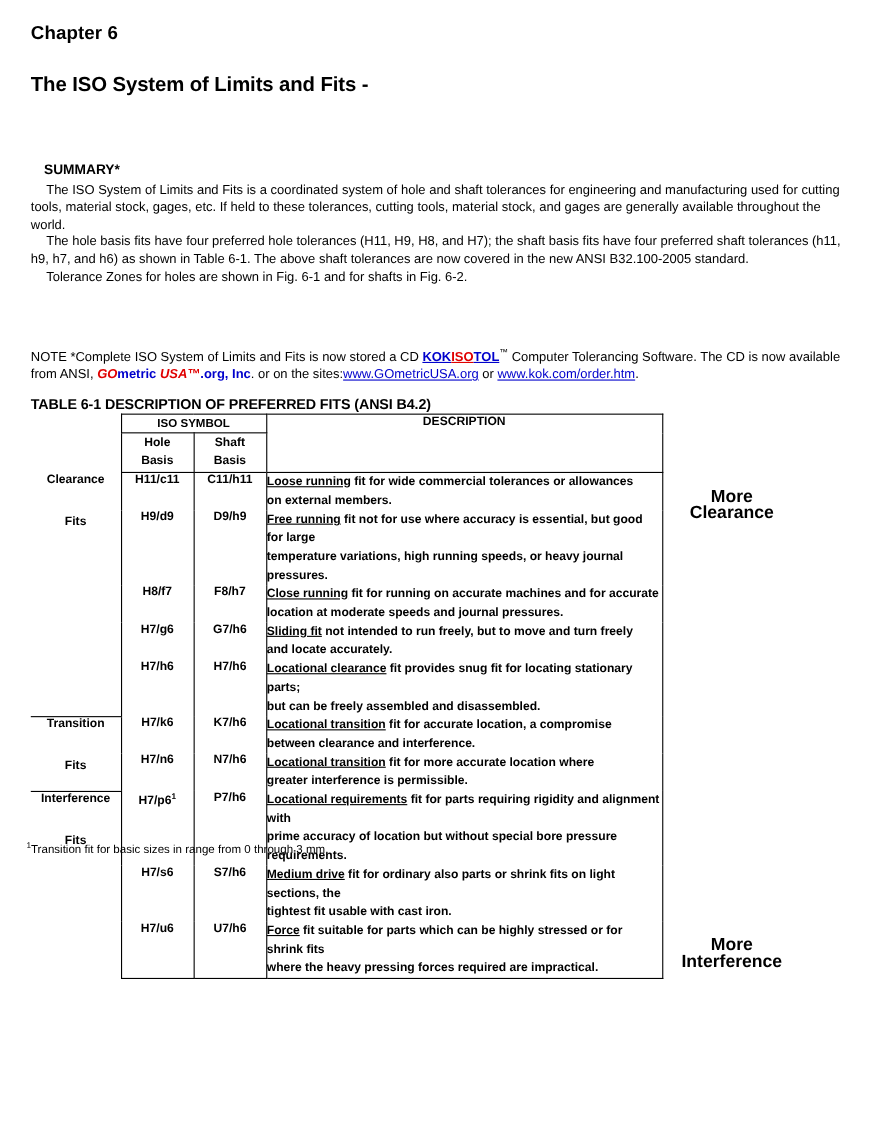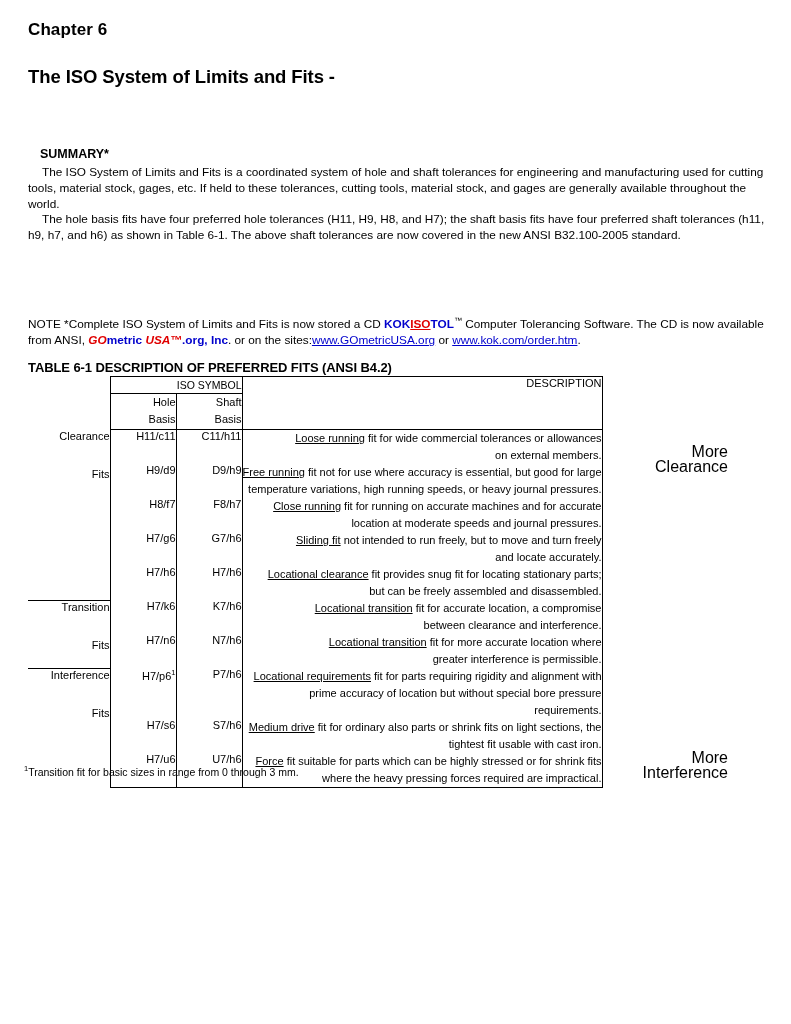--- a/index.html
+++ b/index.html
@@ -70,20 +70,21 @@
     font-size: 11.8px;
     line-height: 16.5px;
   }
   .lnk {
     color: #0000cc;
     text-decoration: underline;
   }
   .kok {
     color: #0000cc;
     font-weight: bold;
+    text-decoration: underline;
   }
   .iso-red {
     color: #e00000;
     font-weight: bold;
     text-decoration: underline;
   }
   .tm { font-size: 8px; vertical-align: super; }
   .go-red {
     color: #e00000;
     font-weight: bold;
@@ -114,22 +115,21 @@
   .tbl {
     position: absolute;
     left: 0; top: 0;
     width: 700px;
     border-collapse: collapse;
     font-size: 11px;
   }
   .tbl td, .tbl th {
     padding: 0;
     vertical-align: top;
-    font-weight: normal;
-    text-align: right;
+    font-weight: bold;
   }
   
   .c-label { width: 82px; }
   .c-hole  { width: 66px; }
   .c-shaft { width: 66px; }
   .c-desc  { width: 360px; }
   .c-right { width: 126px; }
 
   .hdr-iso {
     text-align: center;
@@ -222,20 +222,21 @@
 
   <div class="doc-title">
     <div>The ISO System of Limits and Fits -</div>
   </div>
 
   <div class="summary-head">SUMMARY*</div>
 
   <div class="summary-body">
     <p>The ISO System of Limits and Fits is a coordinated system of hole and shaft tolerances for engineering and manufacturing used for cutting tools, material stock, gages, etc. If held to these tolerances, cutting tools, material stock, and gages are generally available throughout the world.</p>
     <p>The hole basis fits have four preferred hole tolerances (H11, H9, H8, and H7); the shaft basis fits have four preferred shaft tolerances (h11, h9, h7, and h6) as shown in Table 6-1.  The above shaft tolerances are now covered in the new ANSI B32.100-2005 standard.</p>
+    <p>Tolerance Zones for holes are shown in Fig. 6-1 and for shafts in Fig. 6-2.</p>
   </div>
 
   <div class="note-block"><span>NOTE *Complete ISO System of Limits and Fits is now stored a CD </span><span class="kok">KOK</span><span class="iso-red">ISO</span><span class="kok">TOL</span><span class="tm">™</span><span> Computer Tolerancing Software. The CD is now available from ANSI, </span><span class="go-red">GO</span><span class="go-blue">metric</span>&nbsp;<span class="go-red">USA</span><span class="go-red">™</span><span class="go-blue">.org, Inc</span><span>. or on the sites:</span><a class="lnk" href="#">www.GOmetricUSA.org</a><span> or </span><a class="lnk" href="#">www.kok.com/order.htm</a><span>.</span></div>
 
   <div class="table-caption">TABLE 6-1 DESCRIPTION OF PREFERRED FITS (ANSI B4.2)</div>
 
   <div class="tbl-wrap">
     <table class="tbl">
       <colgroup>
         <col class="c-label">

